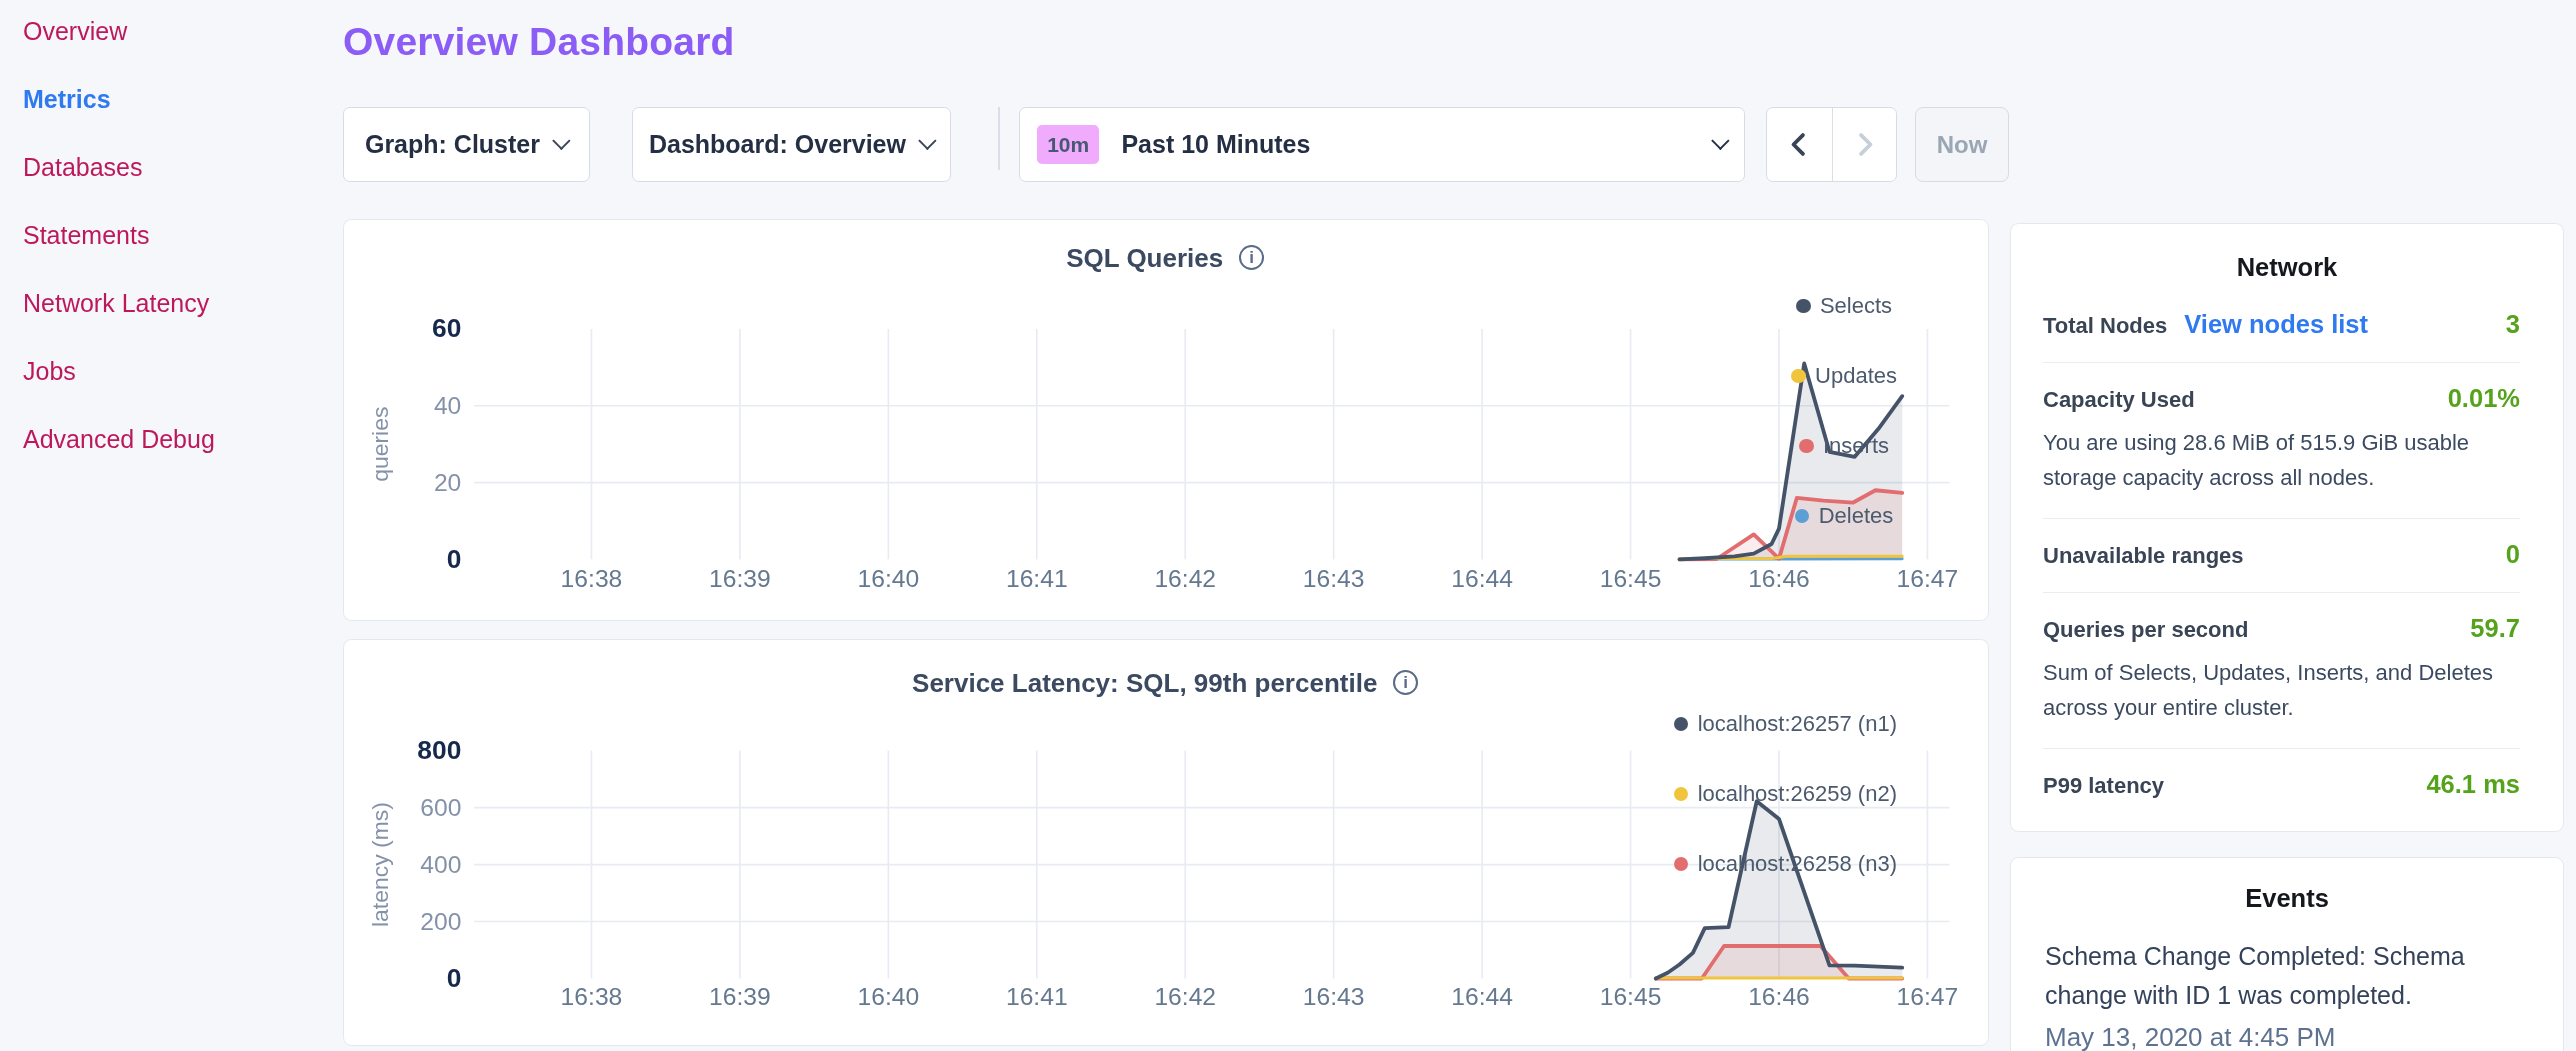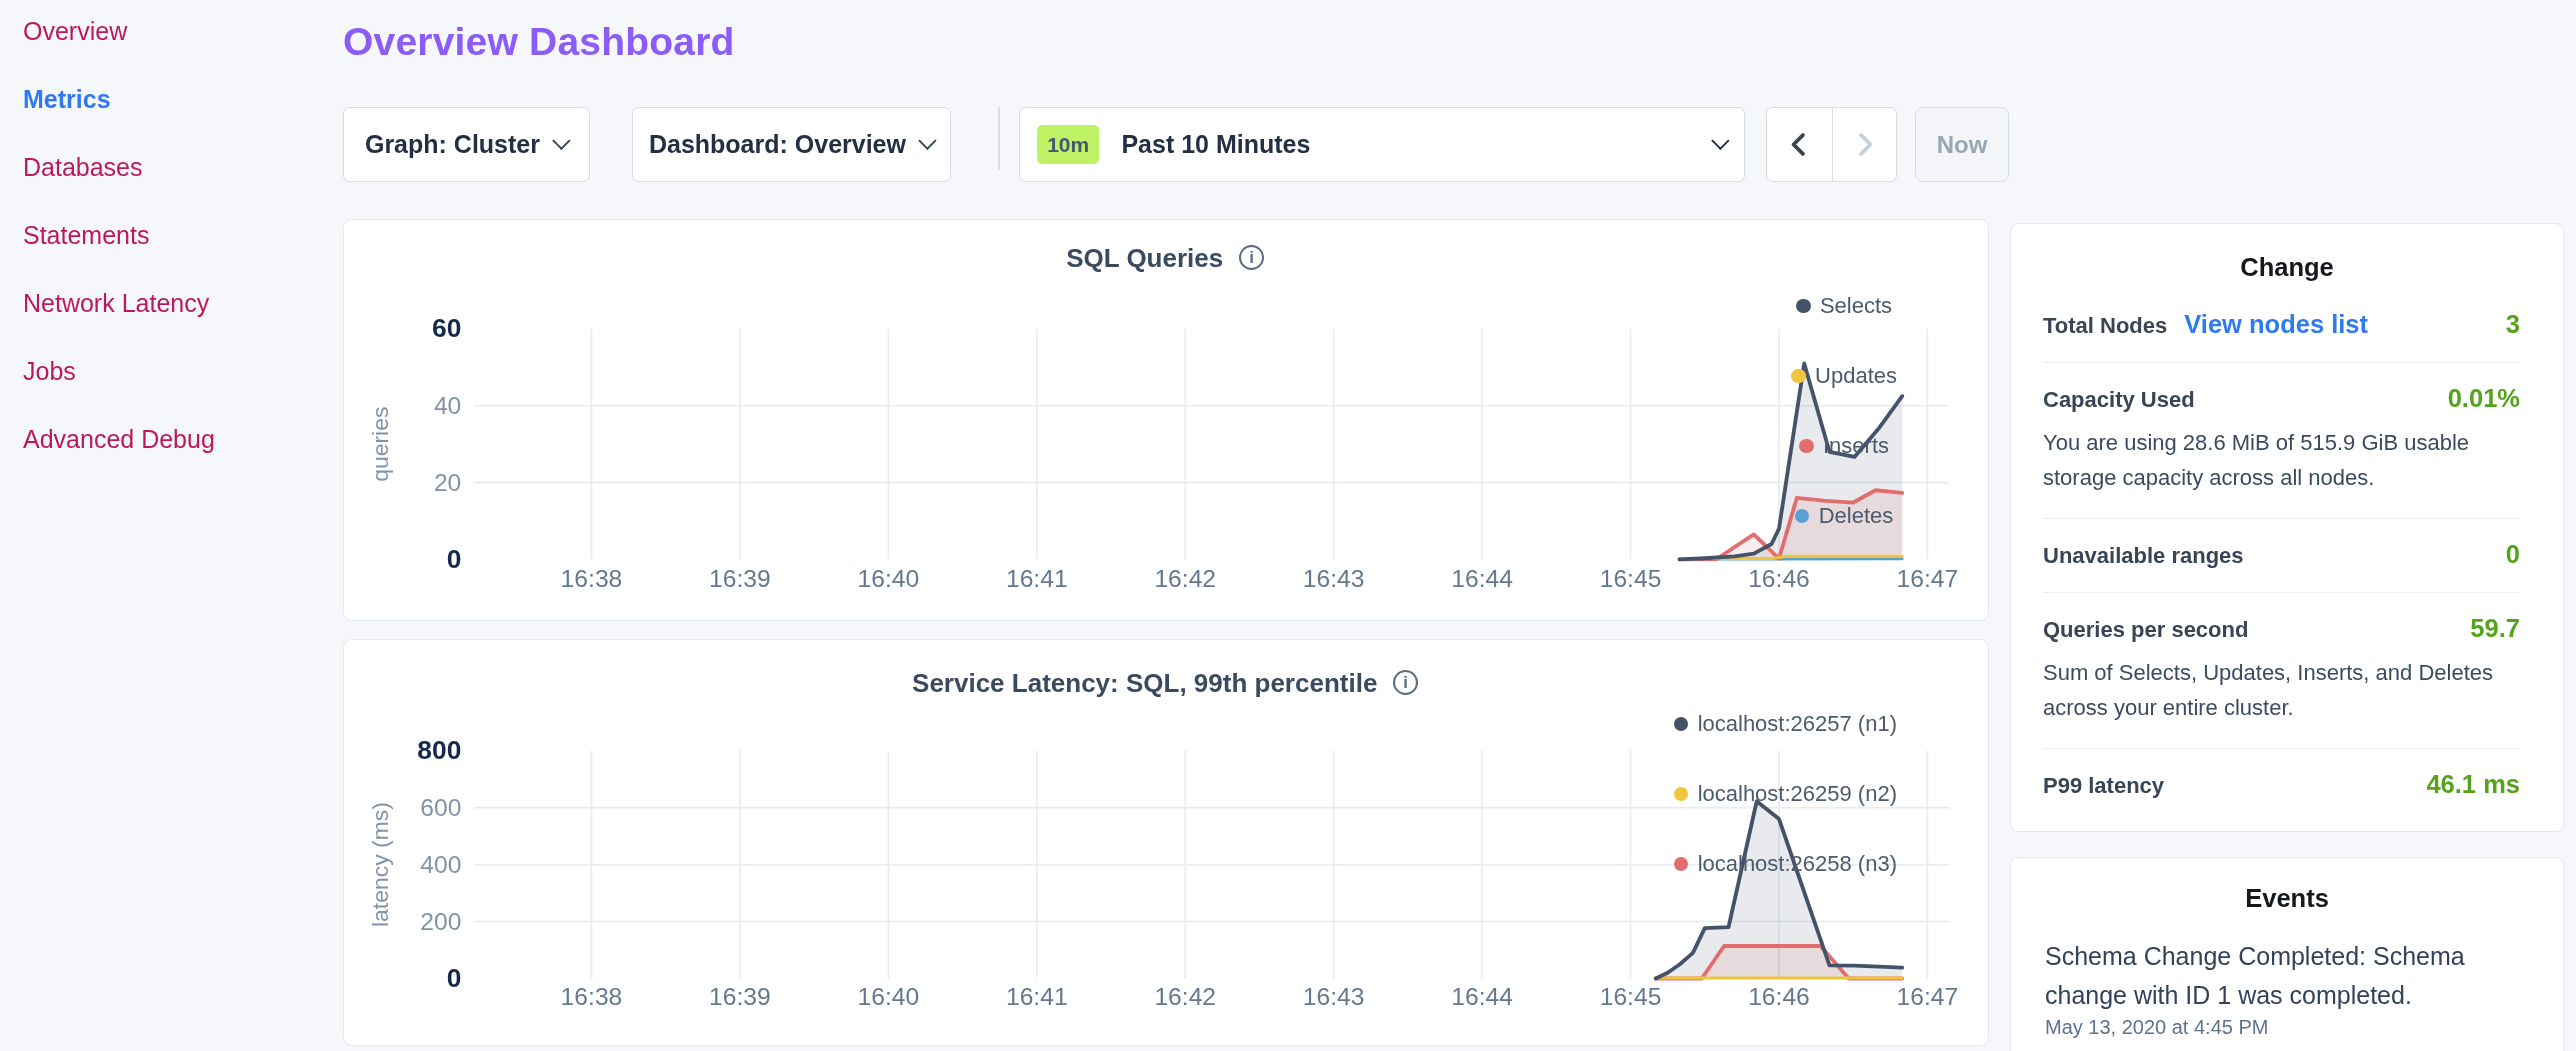--- a/index.html
+++ b/index.html
@@ -20,21 +20,21 @@
   
   .ctl { top:107px; height:75px; background:#fff; border:1.7px solid #d6dce5; border-radius:6.8px;
          display:flex; align-items:center; justify-content:center; cursor:pointer; }
   .ctl-label { font-size:25px; font-weight:700; color:#242f44; }
   .chev { width:12.8px; height:12.8px; border-right:2.6px solid #394455; border-bottom:2.6px solid #394455;
           transform:rotate(45deg) translate(-2.6px,-2.6px); margin-left:15.3px; }
   .chev.thin { border-width:2.1px; border-color:#242f44; }
   .vdivider { left:998px; top:107px; width:1.7px; height:63px; background:#dadfe7; }
 
   .time-box { left:1019px; width:726px; justify-content:flex-start; padding:0 17px; }
-  .time-badge { background:#bef264; border-radius:5.1px; height:39px; min-width:60px; padding:0 10.2px;
+  .time-badge { background:#f0abfc; border-radius:5.1px; height:39px; min-width:60px; padding:0 10.2px;
                 display:flex; align-items:center; justify-content:center;
                 font-size:21px; font-weight:700; color:#475872; }
   .time-label { margin-left:22px; font-size:25px; font-weight:700; color:#242f44; }
   .time-caret { margin-left:auto; }
 
   .arrow-group { left:1766px; width:131px; padding:0; overflow:hidden; }
   .arrow-cell { width:50%; height:100%; display:flex; align-items:center; justify-content:center; }
   .arrow-cell + .arrow-cell { border-left:1.7px solid #dadfe7; }
   .now-btn { left:1915px; width:94px; background:#f3f5f8; font-size:24px; font-weight:700; color:#9aa6b4;border-radius:8px; }
 
@@ -63,21 +63,21 @@
   .srow + .srow { border-top:1.7px solid #e9ecf0; }
   .srow-head { display:flex; align-items:baseline; }
   .srow-label { font-size:22px; font-weight:700; color:#394455; white-space:nowrap; }
   .srow-link { font-size:25.5px; font-weight:700; color:#2f7af0; margin-left:17px; cursor:pointer; white-space:nowrap; }
   .srow-value { margin-left:auto; font-size:25.5px; font-weight:700; color:#55a31b; white-space:nowrap; }
   .srow-sub { margin-top:12px; font-size:22px; line-height:35px; color:#3c4a61; }
 
   
   .events-body { padding:0 32px 0 34px; }
   .event-msg { margin-top:24px; font-size:25px; line-height:39px; color:#33415a; }
-  .event-time { margin-top:1px; font-size:20px; color:#5d7290; }
+  .event-time { margin-top:7px; font-size:26px; color:#5d7290; }
 </style>
 </head>
 <body>
 
 <div class="abs sidebar">
   <div class="nav-item" style="top:12.8px">Overview</div>
   <div class="nav-item active" style="top:81px">Metrics</div>
   <div class="nav-item" style="top:149px">Databases</div>
   <div class="nav-item" style="top:217px">Statements</div>
   <div class="nav-item" style="top:285px">Network Latency</div>
@@ -241,21 +241,21 @@
         <span>localhost:26259 (n2)</span>
       </span>
       <span class="legend-item">
         <span class="legend-dot" style="background: rgb(226, 109, 110);"></span>
         <span>localhost:26258 (n3)</span>
       </span>
     </div>
 </div>
 
 <div class="abs card summary-card">
-  <div class="panel-title">Change</div>
+  <div class="panel-title">Network</div>
   <div class="summary-body">
     <div class="srow">
       <div class="srow-head">
         <span class="srow-label">Total Nodes</span>
         <span class="srow-link">View nodes list</span>
         <span class="srow-value">3</span>
       </div>
     </div>
     <div class="srow">
       <div class="srow-head">

